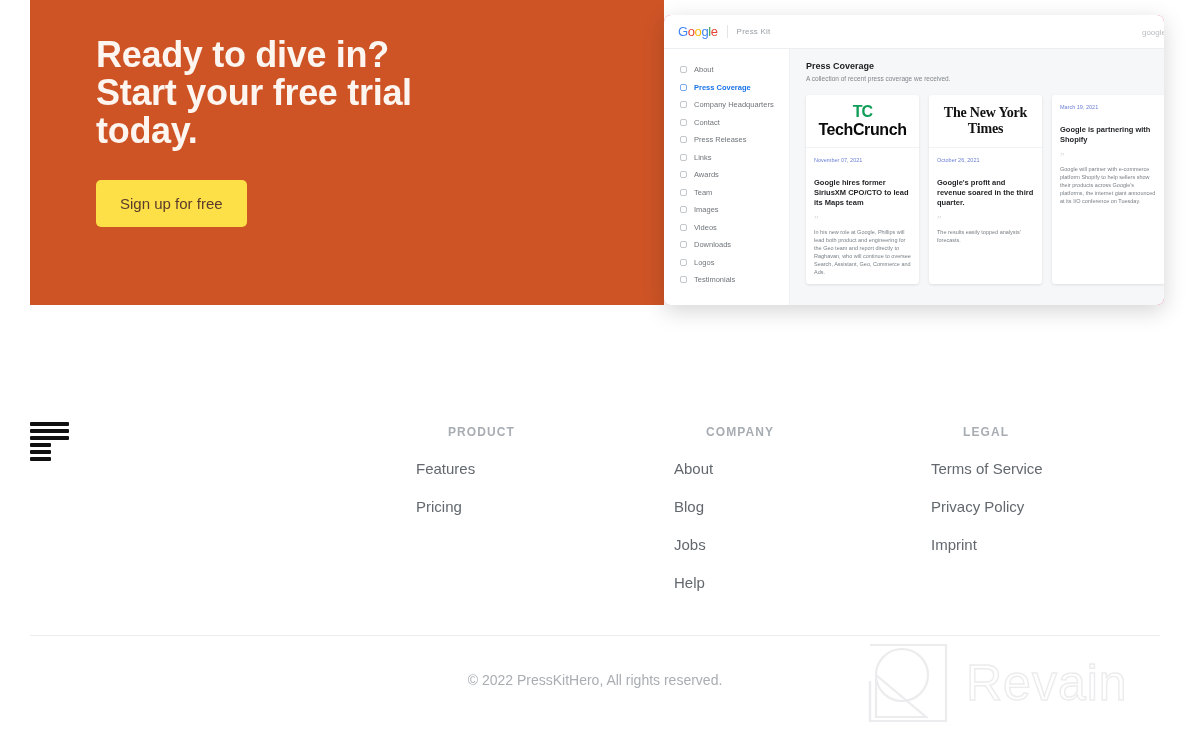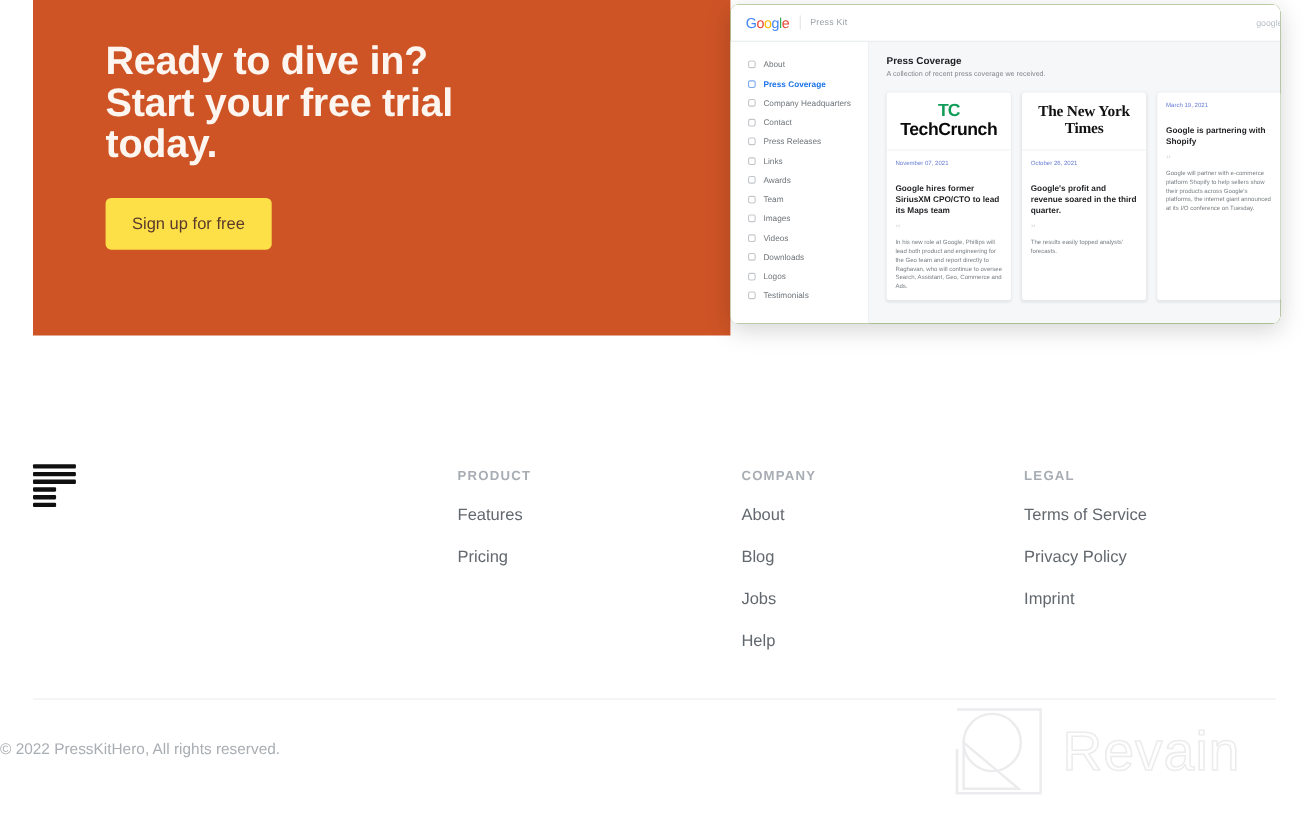--- a/index.html
+++ b/index.html
@@ -38,23 +38,23 @@
     border: none;
     border-radius: 5px;
     padding: 15px 24px;
     font-size: 15px;
     font-family: "Liberation Sans", sans-serif;
     cursor: pointer;
   }
 
   
   .shot {
-    position: absolute; left: 664px; top: 4px;
+    position: absolute; left: 664px; top: 15px;
     width: 500px; height: 290px;
-    background: #4d7c0f;
+    background: #ec4899;
     border-radius: 7px;
     box-shadow: 0 6px 22px rgba(0,0,0,0.17);
     overflow: hidden;
   }
   .shot-topbar {
     height: 34px; background:#fff;
     border-bottom: 1px solid #eceff1;
     display: flex; align-items: center; padding: 0 14px;
     position: relative;
   }
@@ -113,30 +113,30 @@
   .brand-mark { position:absolute; left:30px; top:22px; width:40px; }
   .bar { background:#101010; border-radius:1px; margin-bottom:3px; height:4px; }
   .bar.b1 { width:39px; } .bar.b2 { width:39px; } .bar.b3 { width:39px; }
   .bar.b4 { width:21px; } .bar.b5 { width:21px; } .bar.b6 { width:21px; }
 
   .col { position:absolute; top: 25px; }
   .col.c-product { left: 416px; }
   .col.c-company { left: 674px; }
   .col.c-legal   { left: 931px; }
   .col-h {
-    font-size: 12px; font-weight:600; color:#a7adb3; letter-spacing:1.1px;
+    font-size: 12px; font-weight:600; color:#a7adb3; letter-spacing:1.1px;margin-left:32px;
   }
   .col-link {
     display:block; font-size:15px; color:#62686e; margin-top: 21px;
     text-decoration:none; cursor:pointer;
   }
 
   .foot-rule { position:absolute; left:30px; top:235px; width:1130px; height:1px; background:#ededee; }
   .copyright {
-    position:absolute; left:0; top:272px; width:1190px; 
+    position:absolute; left:0; top:272px; width:1190px; text-align:center;
     font-size:14px; color:#a9aeb3;
   }
 
   
   .wm { position:absolute; left:866px; top:641px; display:flex; align-items:center; gap:16px; }
   .wm-text {
     font-size:50px; font-weight:400; letter-spacing:1px;
     color: transparent;
     -webkit-text-stroke: 1.4px #ececee;
     font-family:"Liberation Sans", sans-serif;

